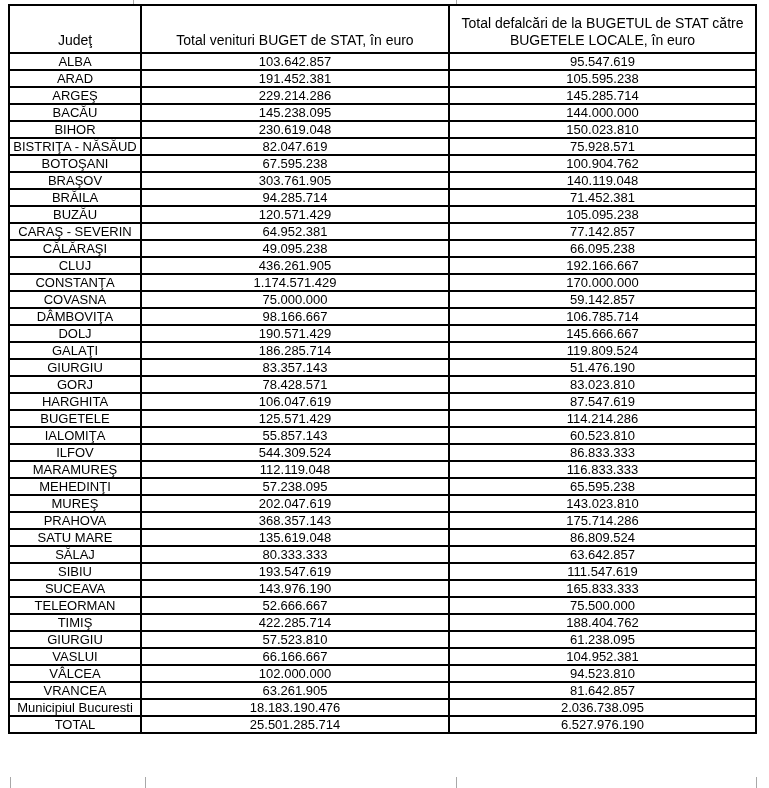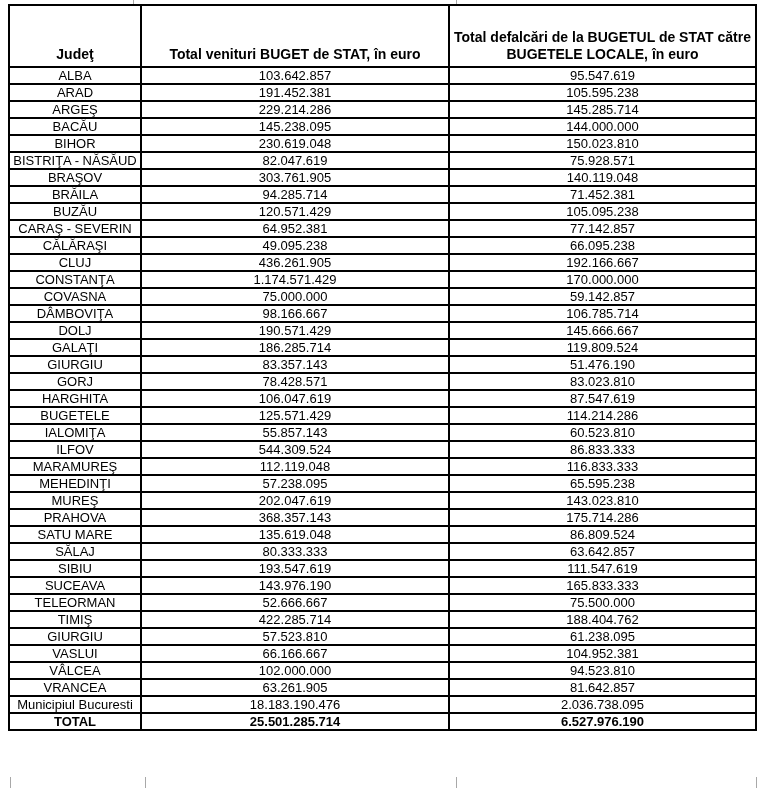--- a/index.html
+++ b/index.html
@@ -22,37 +22,37 @@
     table-layout: fixed;
   }
   .budget-table th,
   .budget-table td {
     border: 2px solid #000000;
     text-align: center;
     overflow: hidden;
   }
   .budget-table th {
     font-size: 14px;
-    font-weight: bold;
+    font-weight: normal;
     line-height: 17px;
     vertical-align: bottom;
-    padding: 20px 3px 3px 3px;
+    padding: 6px 3px 3px 3px;
     height: 37px;
     white-space: normal;
   }
   .budget-table td {
     font-size: 13px;
     line-height: 15px;
     height: 15px;
     padding: 0 2px;
     white-space: nowrap;
     vertical-align: middle;
   }
   .budget-table tfoot td {
-    font-weight: bold;
+    font-weight: normal;
   }
   .col-judet    { width: 132px; }
   .col-venituri { width: 308px; }
   .col-defalcari{ width: 307px; }
   
   .tick {
     position: absolute;
     width: 1px;
     background: #a8a8a8;
   }
@@ -107,20 +107,25 @@
         <td>BIHOR</td>
         <td>230.619.048</td>
         <td>150.023.810</td>
       </tr>
       <tr>
         <td>BISTRIŢA - NĂSĂUD</td>
         <td>82.047.619</td>
         <td>75.928.571</td>
       </tr>
       <tr>
+        <td>BOTOŞANI</td>
+        <td>67.595.238</td>
+        <td>100.904.762</td>
+      </tr>
+      <tr>
         <td>BRAŞOV</td>
         <td>303.761.905</td>
         <td>140.119.048</td>
       </tr>
       <tr>
         <td>BRĂILA</td>
         <td>94.285.714</td>
         <td>71.452.381</td>
       </tr>
       <tr>

